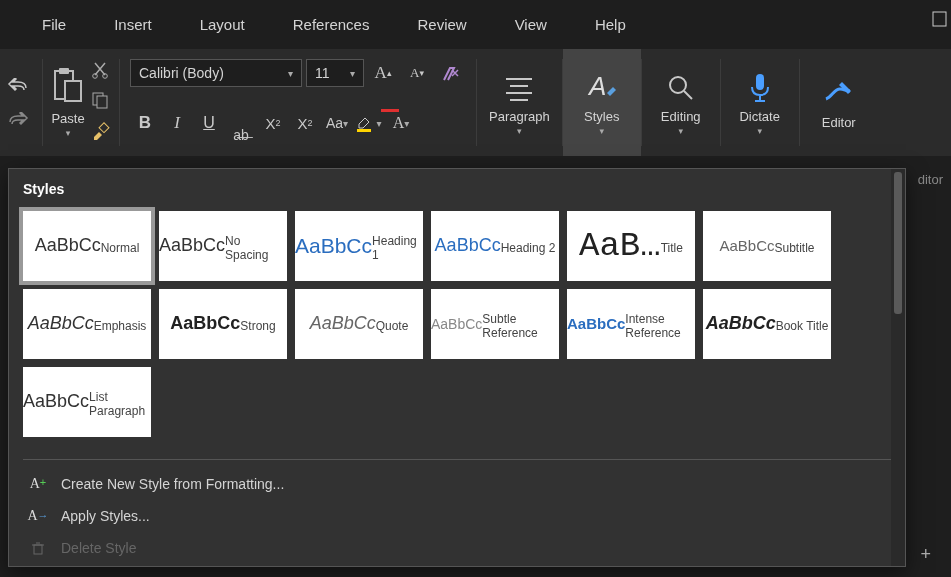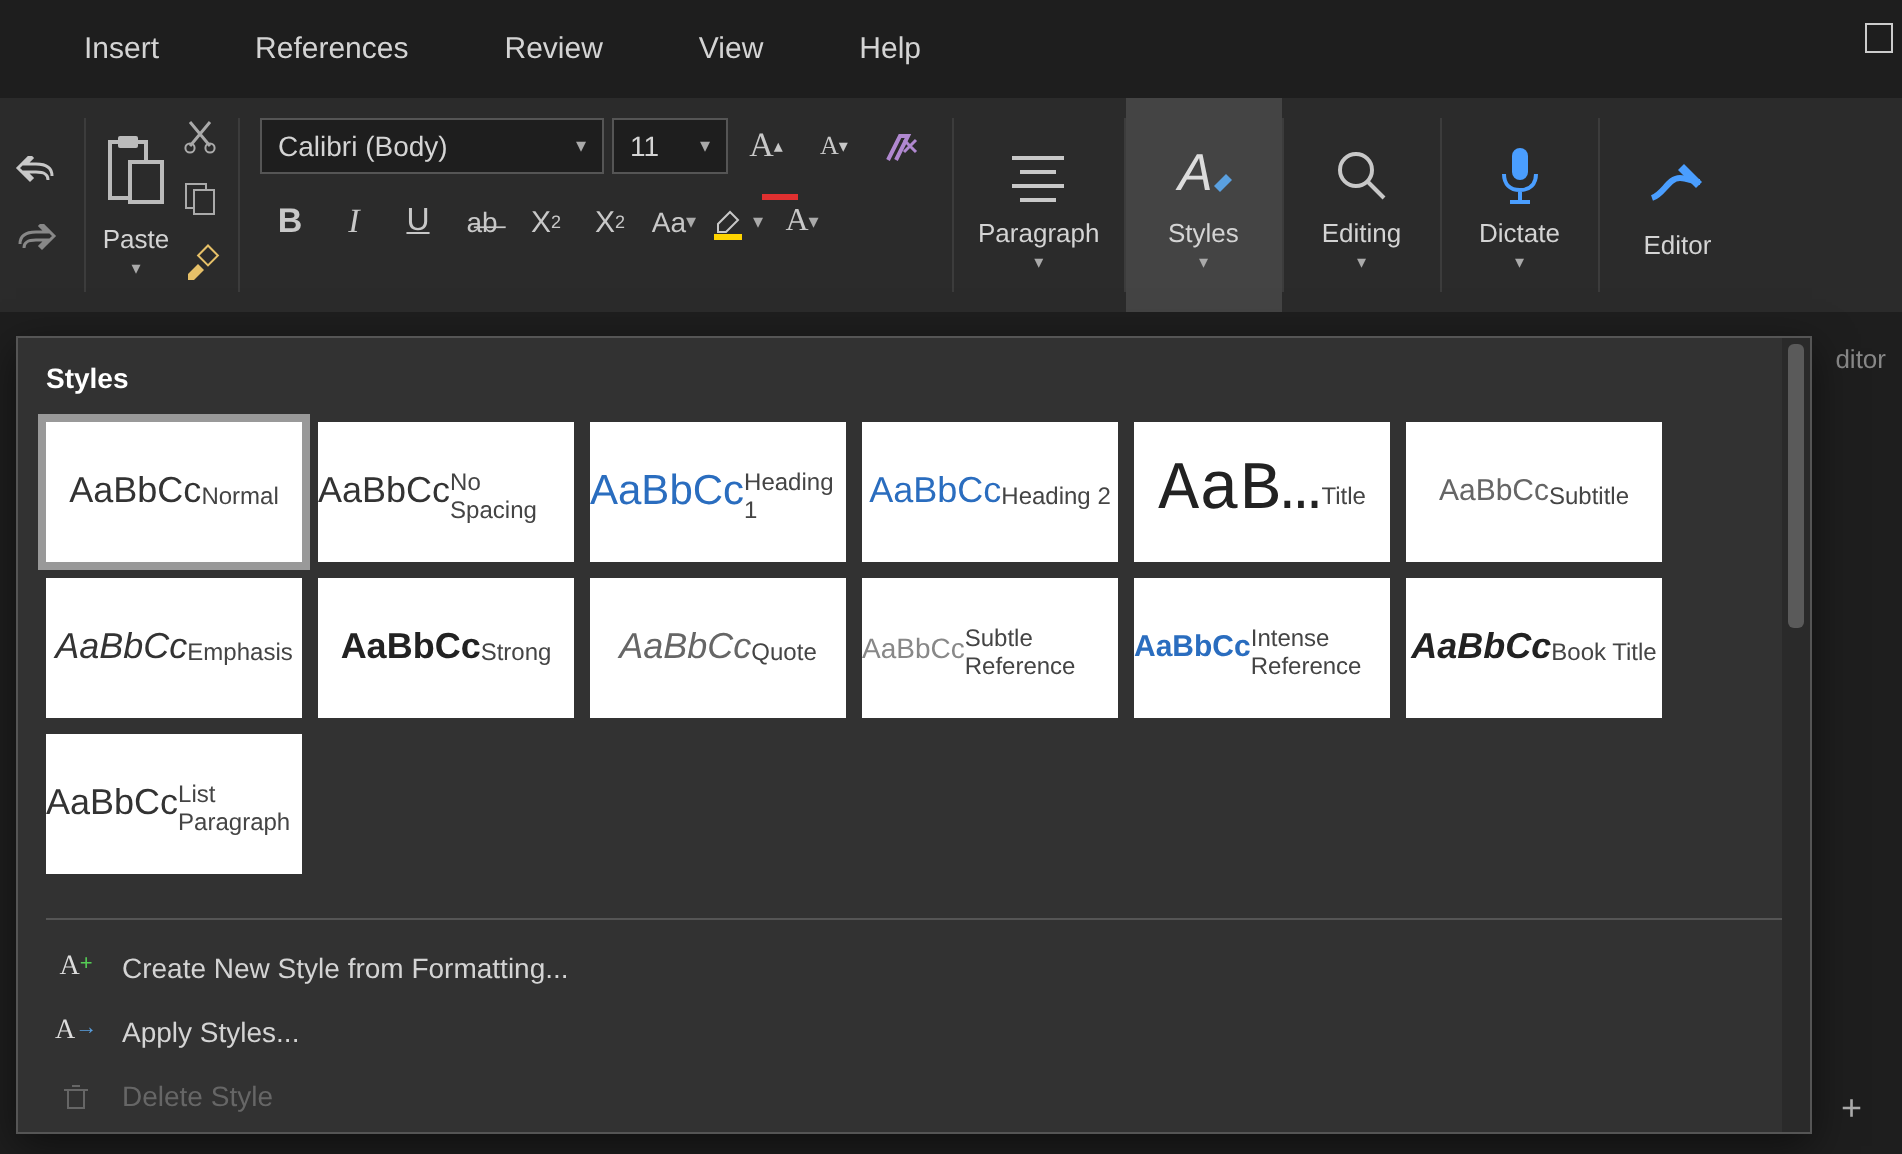--- a/index.html
+++ b/index.html
@@ -278,21 +278,23 @@
       right: 20px;
       bottom: 12px;
       color: #aaa;
       font-size: 18px;
     }
   </style>
 </head>
 <body>
 
 <div class="tabs">
+  <div class="tab">File</div>
   <div class="tab">Insert</div>
+  <div class="tab">Layout</div>
   <div class="tab">References</div>
   <div class="tab">Review</div>
   <div class="tab">View</div>
   <div class="tab">Help</div>
   <div class="right-edge-btn">
     <svg width="18" height="18" viewBox="0 0 18 18">
         <rect x="2" y="2" width="13" height="14" fill="none" stroke="#ccc"></rect>
       </svg>
   </div>
 </div>
@@ -358,21 +360,21 @@
           <svg width="18" height="18" viewBox="0 0 18 18">
             <path d="M2 16l6-12h4l-6 12" fill="none" stroke="#b088d0" stroke-width="2"></path>
             <path d="M10 12l6-6M10 6l6 6" stroke="#b088d0" stroke-width="1.5"></path>
           </svg>
         </div>
     </div>
     <div class="font-row2">
       <div class="fmt-btn" style="font-weight:bold;font-size:17px;">B</div>
       <div class="fmt-btn" style="font-style:italic;font-family:serif;font-size:17px;">I</div>
       <div class="fmt-btn" style="text-decoration:underline;font-size:16px;">U</div>
-      <div class="fmt-btn" style="font-size:14px;">a̶b̶</div>
+      <div class="fmt-btn" style="font-size:14px;margin-top:24px;">a̶b̶</div>
       <div class="fmt-btn" style="font-size:15px;">X<sub style="font-size:9px">2</sub></div>
       <div class="fmt-btn" style="font-size:15px;">X<sup style="font-size:9px">2</sup></div>
       <div class="fmt-btn" style="font-size:14px;">Aa<span class="chev">▾</span></div>
       <div class="fmt-btn">
           <svg width="20" height="18" viewBox="0 0 20 18">
             <path d="M3 10l6-6 4 4-6 6H3v-4z" fill="none" stroke="#c8c8c8"></path>
             <rect x="1" y="15" width="14" height="3" fill="#ffd400"></rect>
           </svg>
           <span class="chev">▾</span>
         </div>

